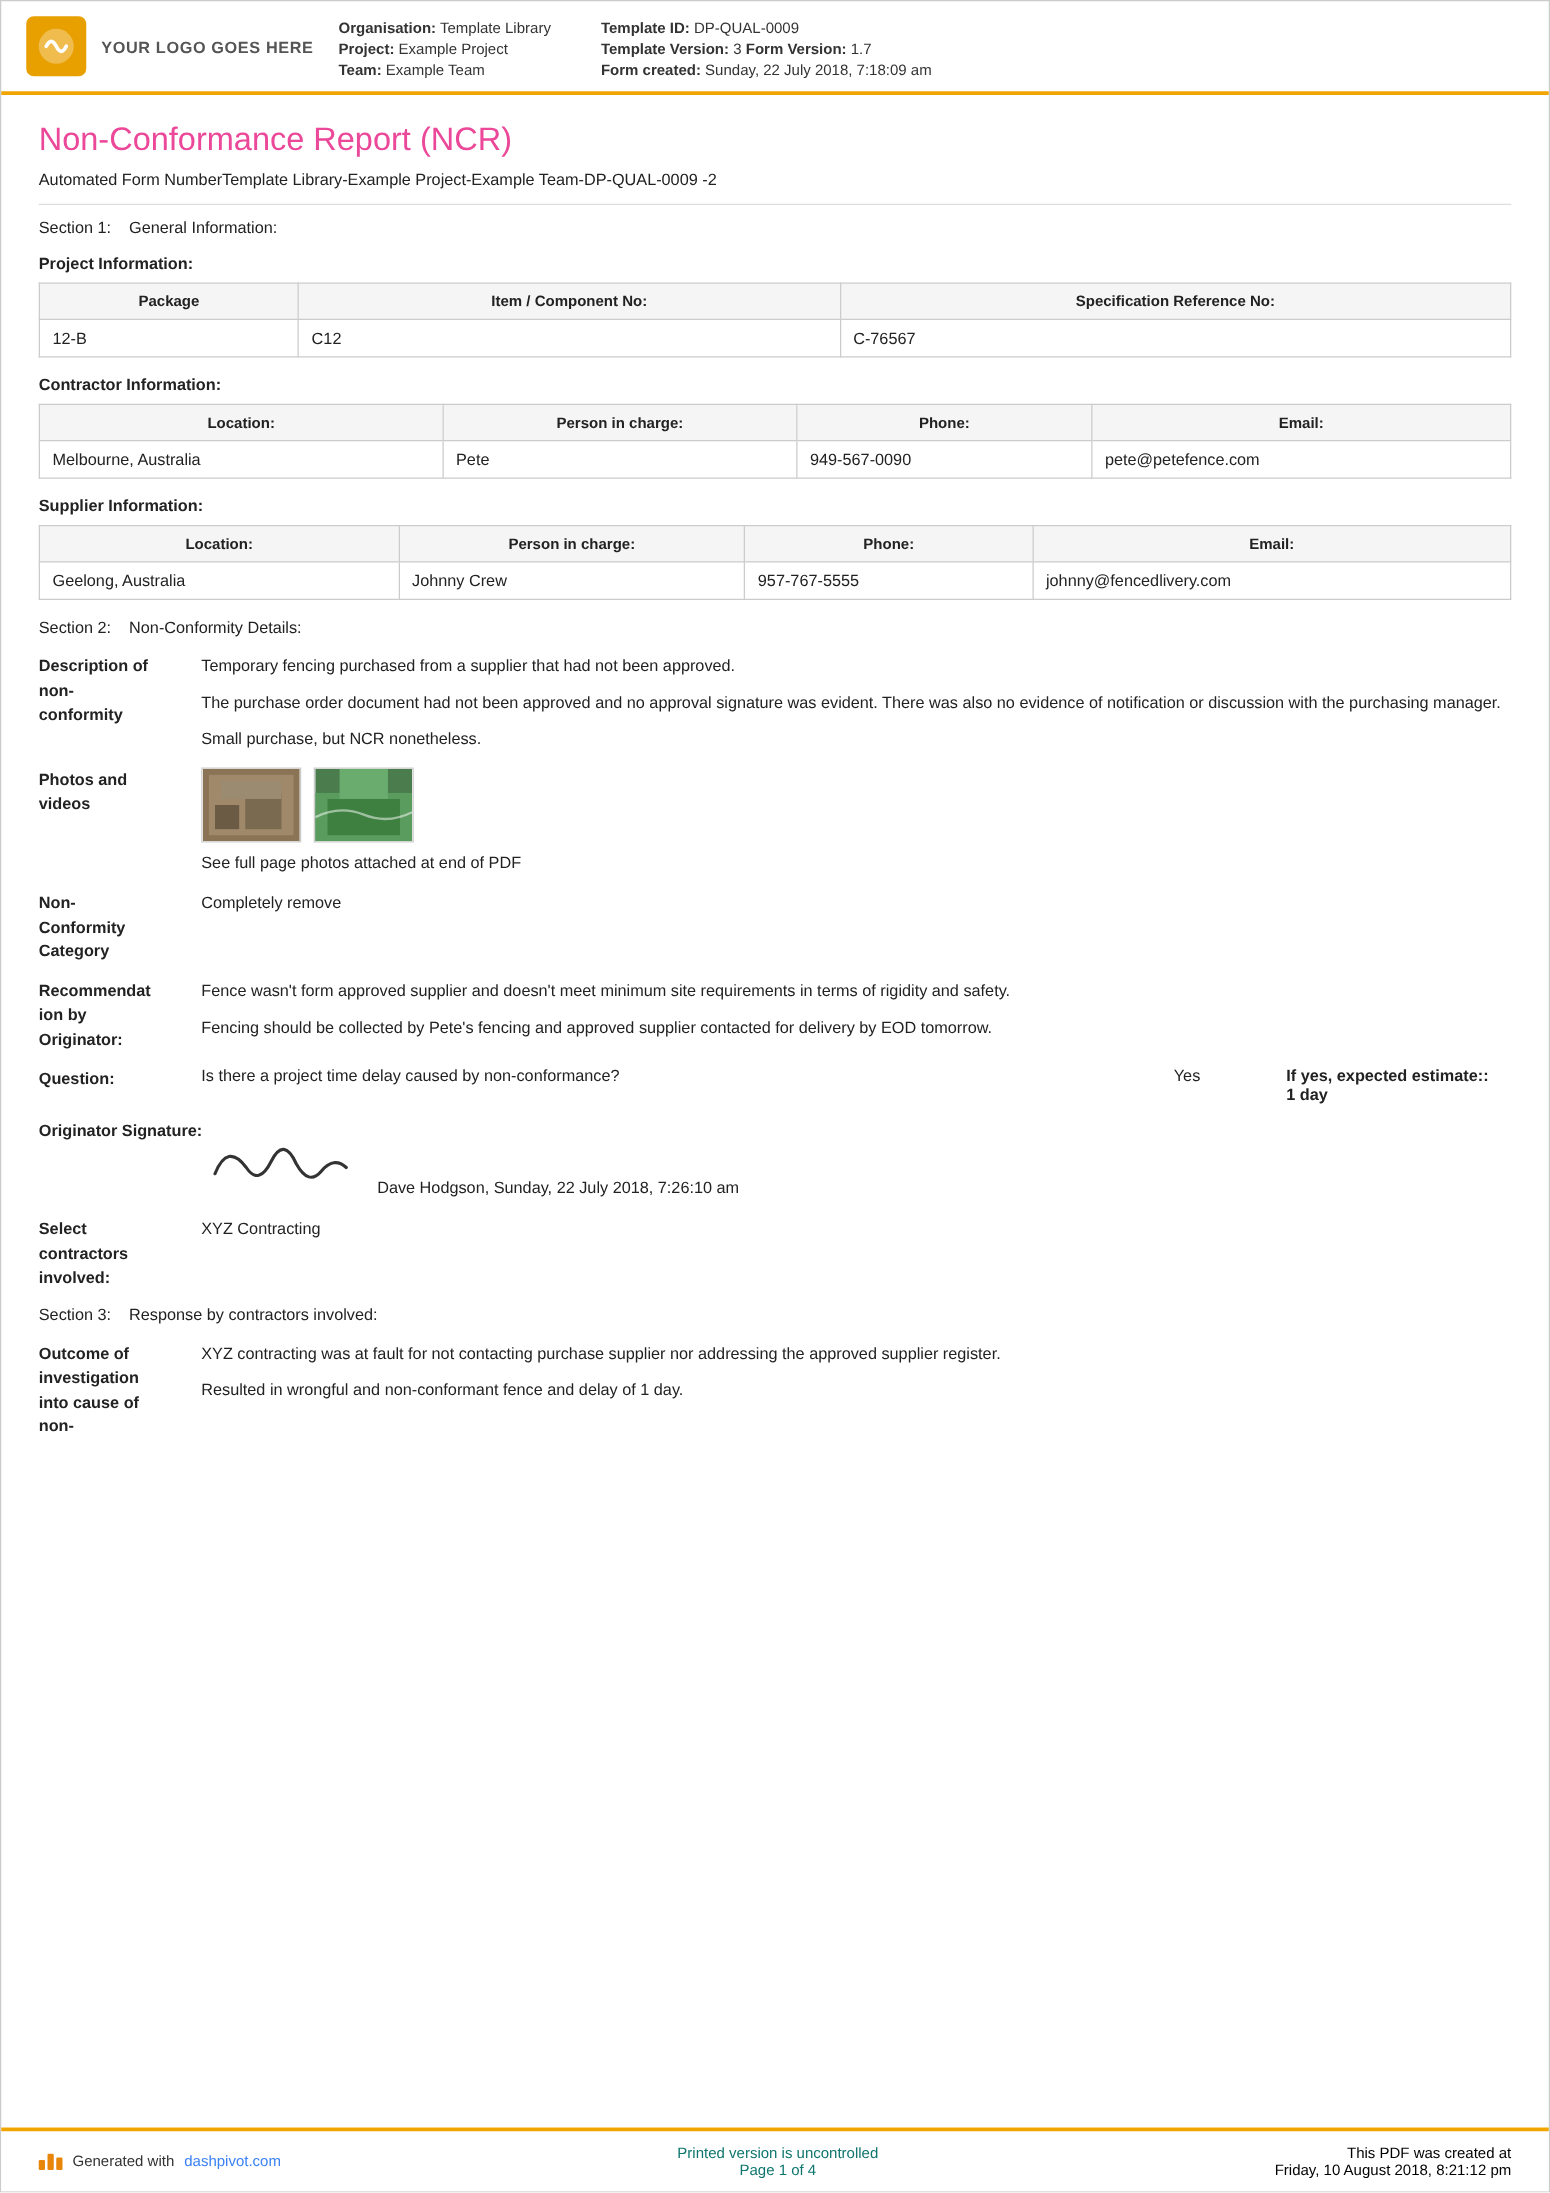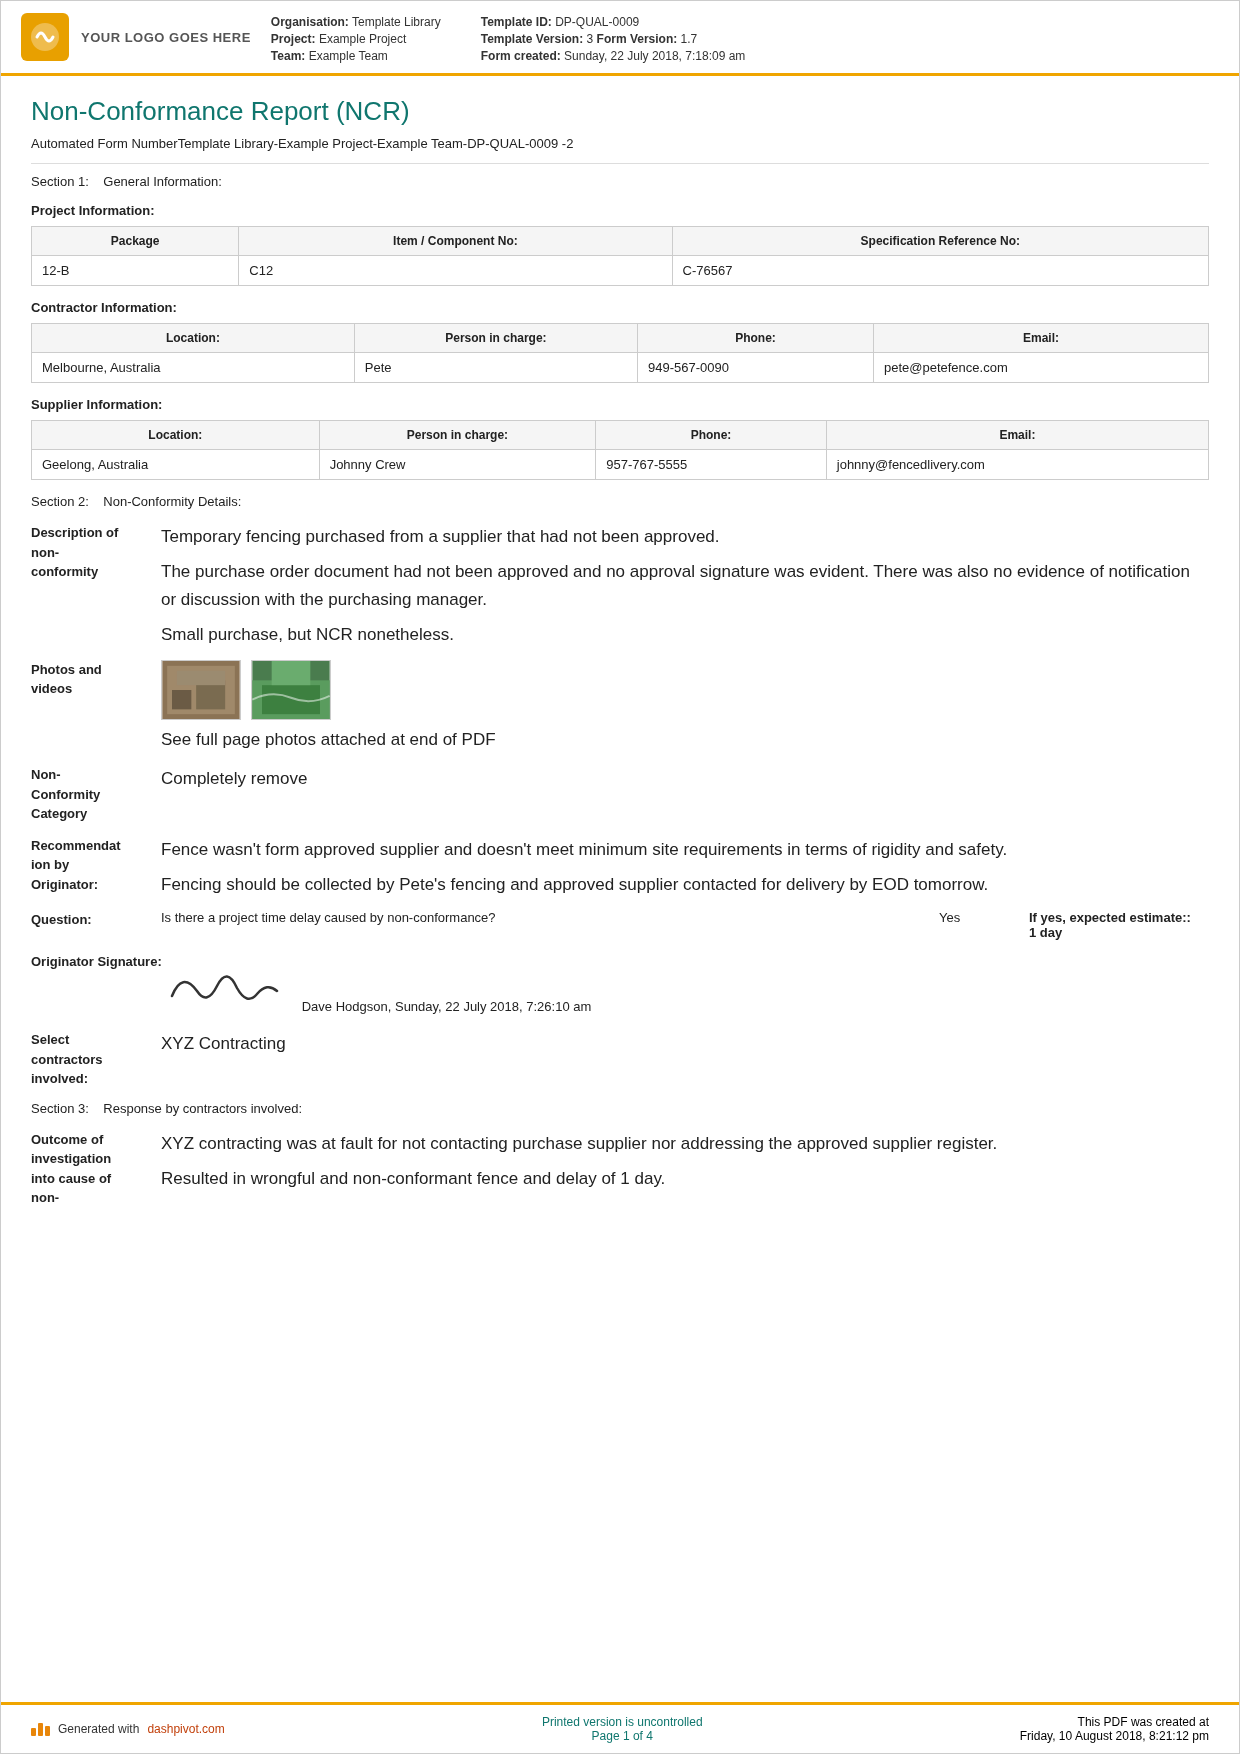--- a/index.html
+++ b/index.html
@@ -64,21 +64,21 @@
     .header-meta-col span strong { font-weight: bold; }
     
     .content {
       flex: 1;
       padding: 20px 30px;
     }
     .report-title {
       font-size: 26px;
       font-weight: normal;
       margin-bottom: 8px;
-      color: #0f766e;
+      color: #ec4899;
     }
     .form-number-row {
       display: flex;
       gap: 0;
       margin-bottom: 6px;
       align-items: flex-start;
     }
     .form-number-label {
       font-weight: normal;
       min-width: 130px;
@@ -133,21 +133,21 @@
     }
     .field-label {
       font-weight: bold;
       min-width: 130px;
       font-size: 13px;
       line-height: 1.5;
       padding-top: 0;
     }
     .field-value {
       flex: 1;
-      font-size: 17px;
+      font-size: 13px;
       line-height: 1.6;
     }
     .field-value p { margin-bottom: 8px; }
     .field-value p:last-child { margin-bottom: 0; }
     
     .photos-container {
       display: flex;
       gap: 10px;
       margin-bottom: 6px;
     }
@@ -204,21 +204,21 @@
       align-items: center;
       background: #fff;
     }
     .footer-left {
       display: flex;
       align-items: center;
       gap: 8px;
       font-size: 12px;
       color: #333;
     }
-    .footer-left a { color: #c2410c; text-decoration: none; }
+    .footer-left a { color: #3b82f6; text-decoration: none; }
     .footer-center { font-size: 12px; color: #0f766e; text-align: center; }
     .footer-right { font-size: 12px; color: #000000; text-align: right; }
     .bar-icon { display: flex; align-items: flex-end; gap: 2px; }
     .bar { background: #e8860a; border-radius: 1px; }
     hr.divider {
       border: none;
       border-top: 1px solid #ddd;
       margin: 10px 0;
     }
   </style>

